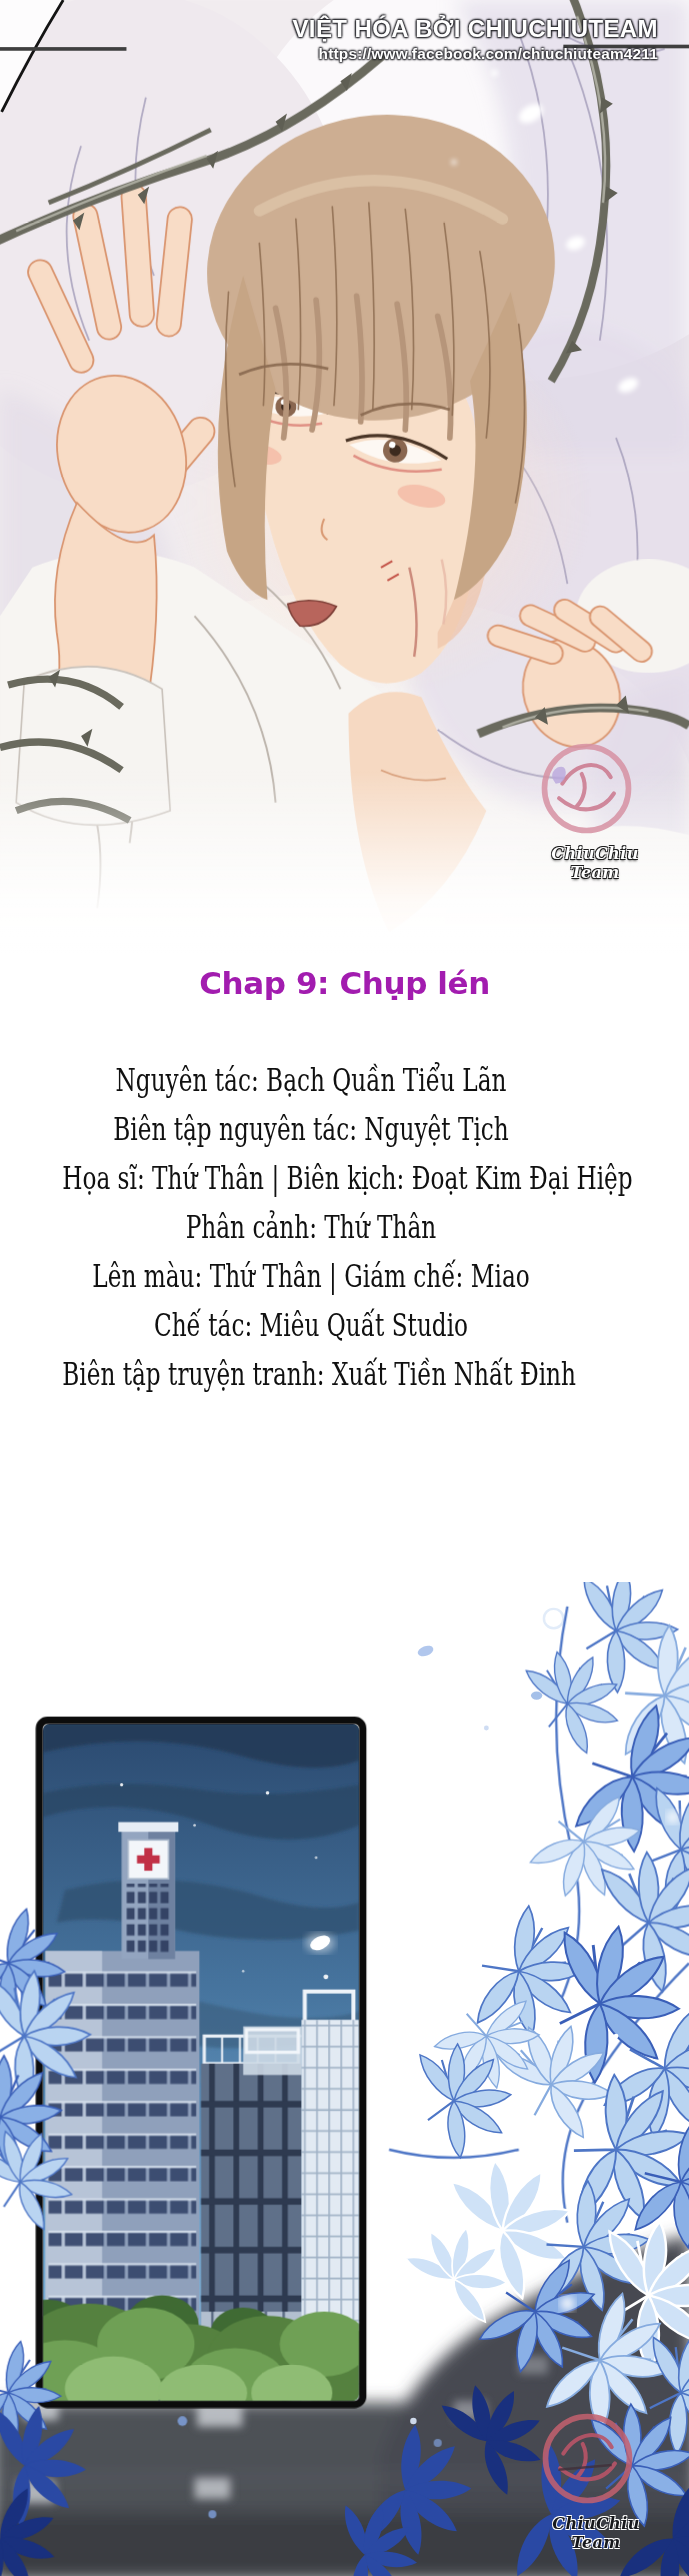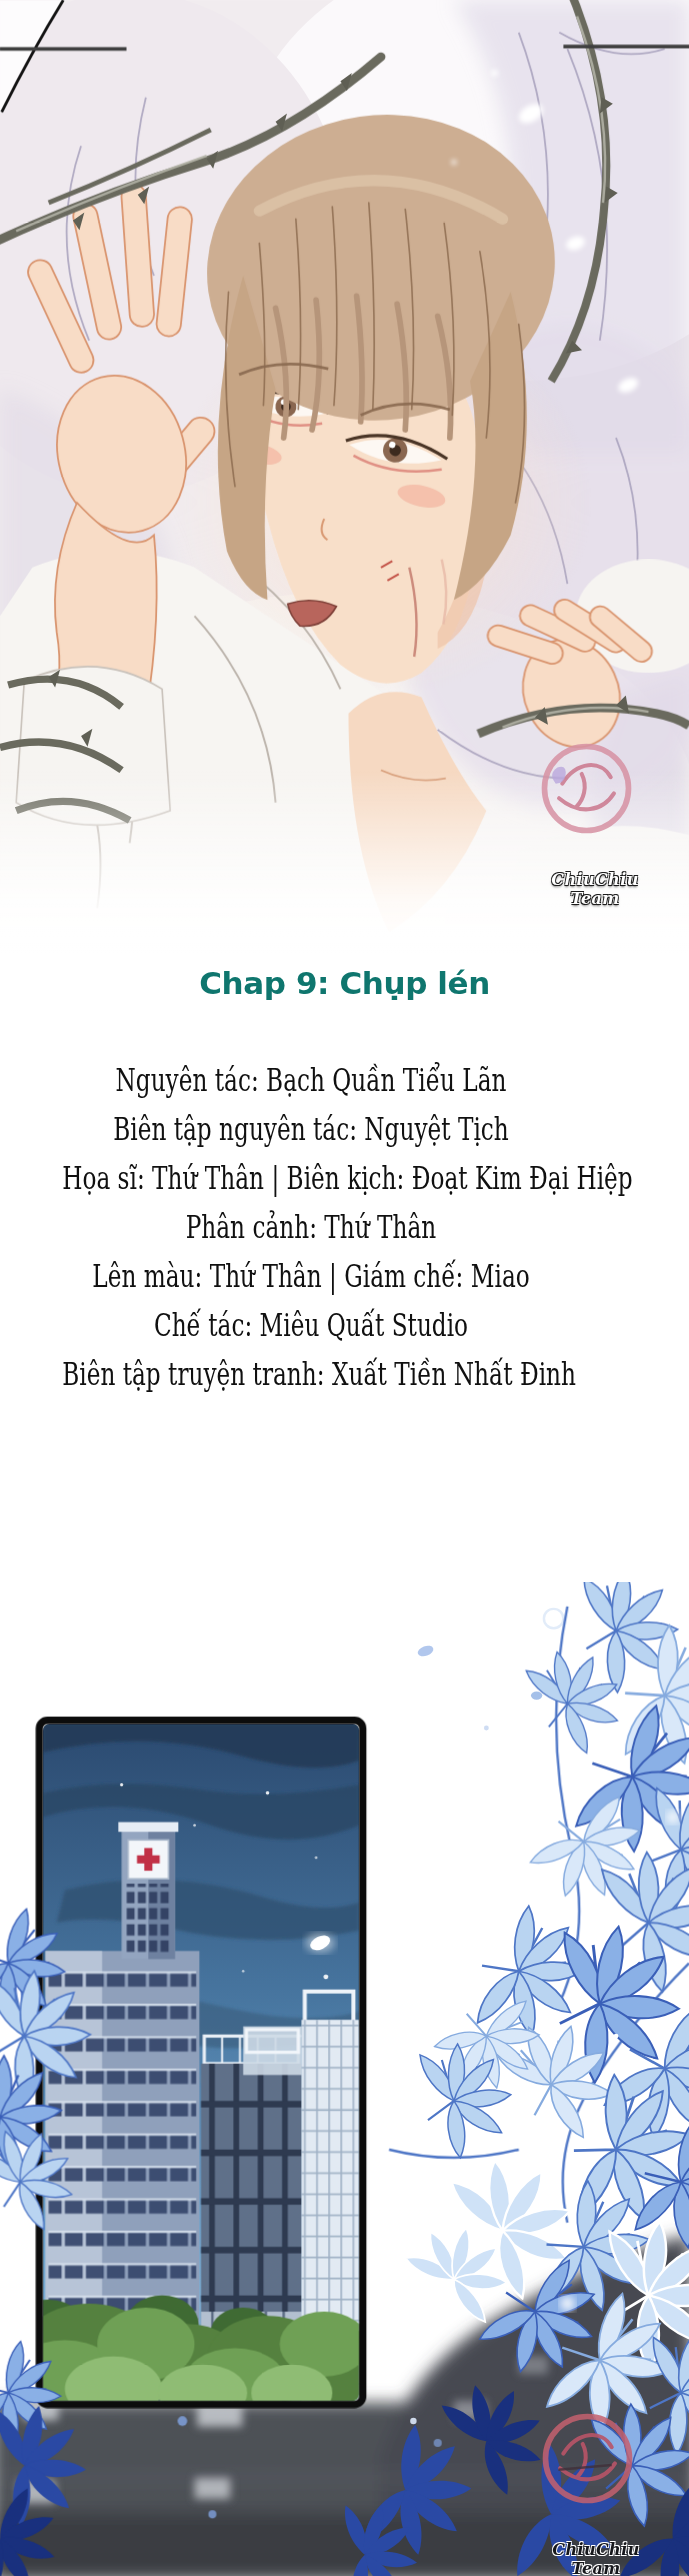--- a/index.html
+++ b/index.html
@@ -14,31 +14,31 @@
   .header-credit{position:absolute;top:14.6px;right:31px;text-align:right;color:#ffffff;z-index:5;
         text-shadow:0 0 2.4px rgba(40,40,45,.9), 0.8px 0.8px 1.6px rgba(40,40,45,.85), -0.8px -0.8px 1.6px rgba(40,40,45,.85),
                     0.8px -0.8px 1.6px rgba(40,40,45,.85), -0.8px 0.8px 1.6px rgba(40,40,45,.85);}
   .header-credit .l1{font-size:24px;font-weight:bold;letter-spacing:0.4px;line-height:27.6px;}
   .header-credit .l2{font-size:15.4px;font-weight:bold;letter-spacing:0.2px;line-height:19.5px;margin-top:1.6px;}
 
   
   .wm{position:absolute;width:122px;text-align:center;z-index:6;}
   .wm-top{top:736px;left:534px;}
   .wm-bottom{top:2406px;left:535px;}
-  .wm-label{font-size:16px;font-weight:bold;font-style:italic;letter-spacing:0.4px;margin-top:29px;
+  .wm-label{font-size:16px;font-weight:bold;font-style:italic;letter-spacing:0.4px;margin-top:3px;
         font-family:"DejaVu Serif", serif;}
   .wm-top .wm-label{color:#ffffff;
         text-shadow:0.8px 0.8px 0 #1c1c1c,-0.8px -0.8px 0 #1c1c1c,0.8px -0.8px 0 #1c1c1c,-0.8px 0.8px 0 #1c1c1c,0 1.6px 2.4px rgba(0,0,0,.6);}
   .wm-bottom .wm-label{color:#17181c;
         text-shadow:0.8px 0.8px 0 #ffffff,-0.8px -0.8px 0 #ffffff,0.8px -0.8px 0 #ffffff,-0.8px 0.8px 0 #ffffff;}
 
   
   .chapter-title{position:absolute;top:959px;left:0;width:689px;margin:0;text-align:center;
         font-family:"DejaVu Sans", sans-serif;font-weight:bold;font-size:31px;line-height:49px;
-        color:#0f766e;letter-spacing:-0.4px;}
+        color:#a21caf;letter-spacing:-0.4px;}
 
   
   .credits{position:absolute;top:1056px;left:0;width:622px;text-align:center;color:#101010;}
   .credit-line{font-family:"DejaVu Serif", serif;font-size:29px;line-height:49px;white-space:nowrap;
         transform:scale(.8,1.08);transform-origin:center center;}
 
   
   .bottom-art{position:absolute;top:1582px;left:0;width:689px;height:994px;}
 
   
@@ -220,20 +220,24 @@
       </g>
 
       <g>
         <path d="M0,0 L80,0 Q30,70 0,140 Z" fill="#fdfcfd"></path>
         <path d="M78,0 Q40,62 2,138" stroke="#141414" stroke-width="3.5" fill="none"></path>
         <rect x="0" y="58" width="156" height="4.5" fill="#3f3f3f"></rect>
         <rect x="695" y="55" width="155" height="4.5" fill="#3f3f3f"></rect>
       </g>
     </svg>
 
+    <div class="header-credit">
+      <div class="l1">VIỆT HÓA BỞI CHIUCHIUTEAM</div>
+      <div class="l2">https://www.facebook.com/chiuchiuteam4211</div>
+    </div>
   </section>
 
   <div class="wm wm-top">
     <svg width="105" height="105" viewBox="-65 -65 130 130">
       <circle cx="0" cy="0" r="52" fill="none" stroke="#d690a2" stroke-width="7" opacity=".85"></circle>
       <g stroke="#cc7d92" stroke-width="5" stroke-linecap="round" fill="none" opacity=".9">
         <path d="M-30,-6 C-12,-34 18,-36 30,-14"></path>
         <path d="M-34,12 C-8,34 20,28 34,6"></path>
         <path d="M-6,-18 C2,-2 -4,14 -12,22"></path>
       </g>

